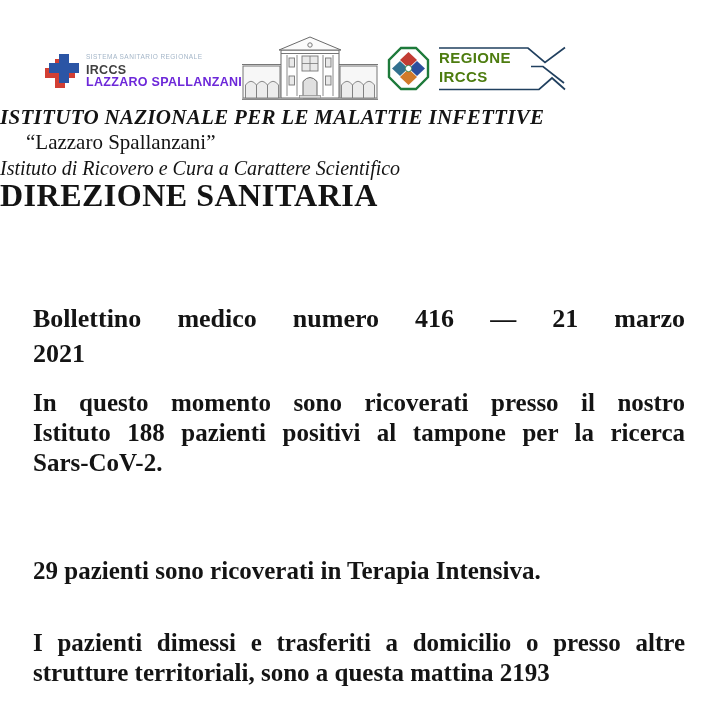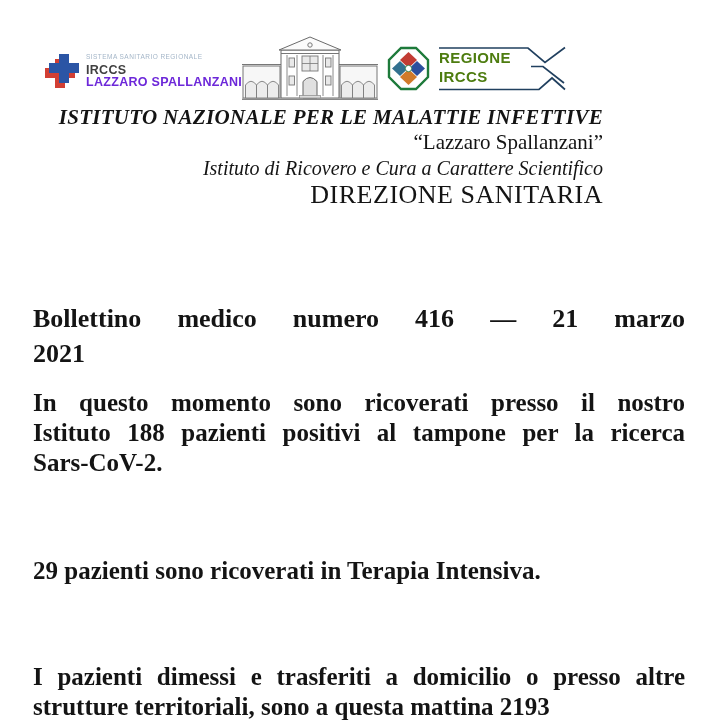--- a/index.html
+++ b/index.html
@@ -19,31 +19,31 @@
 
   .region-logo{position:absolute;left:387px;top:46px;display:flex;}
   .region-emblem{width:43px;height:45px;flex:0 0 auto;}
   .region-right{position:relative;width:132px;height:46px;margin-left:5px;}
   .region-lines{position:absolute;left:0;top:0;width:132px;height:46px;}
   .region-word{position:absolute;left:4px;font-family:"Liberation Sans",sans-serif;
                font-weight:bold;font-size:15px;color:#4d7c0f;letter-spacing:.4px;line-height:16px;}
   .region-word.w1{top:4px;} .region-word.w2{top:23px;}
 
   
-  .titles{position:absolute;top:104px;left:0;width:588px;text-align:right;margin-left:15px;}
+  .titles{position:absolute;top:104px;left:0;width:588px;text-align:left;}
   .t1{font-weight:bold;font-style:italic;font-size:21px;line-height:26px;letter-spacing:.3px;}
   .t2{font-size:21px;line-height:25px;padding-left:26px;}
   .t3{font-style:italic;font-size:20px;line-height:26px;}
-  .t4{font-weight:normal;font-size:26px;line-height:28px;letter-spacing:.5px;padding-left:48px;}
+  .t4{font-weight:bold;font-size:32px;line-height:28px;letter-spacing:.5px;}
 
   
   .main{position:absolute;top:301px;left:33px;width:652px;}
   .heading div{font-size:26px;font-weight:bold;line-height:35px;}
   .para div{font-size:25px;font-weight:bold;line-height:30px;}
-  .p1{margin-top:17px;} .p2{margin-top:78px;} .p3{margin-top:76px;}
+  .p1{margin-top:17px;} .p2{margin-top:78px;} .p3{margin-top:42px;}
   .jline{text-align:justify;text-align-last:justify;}
   .lline{text-align:left;}
 </style>
 </head>
 <body>
 
 <div class="page">
 
   <div class="logos">
 

